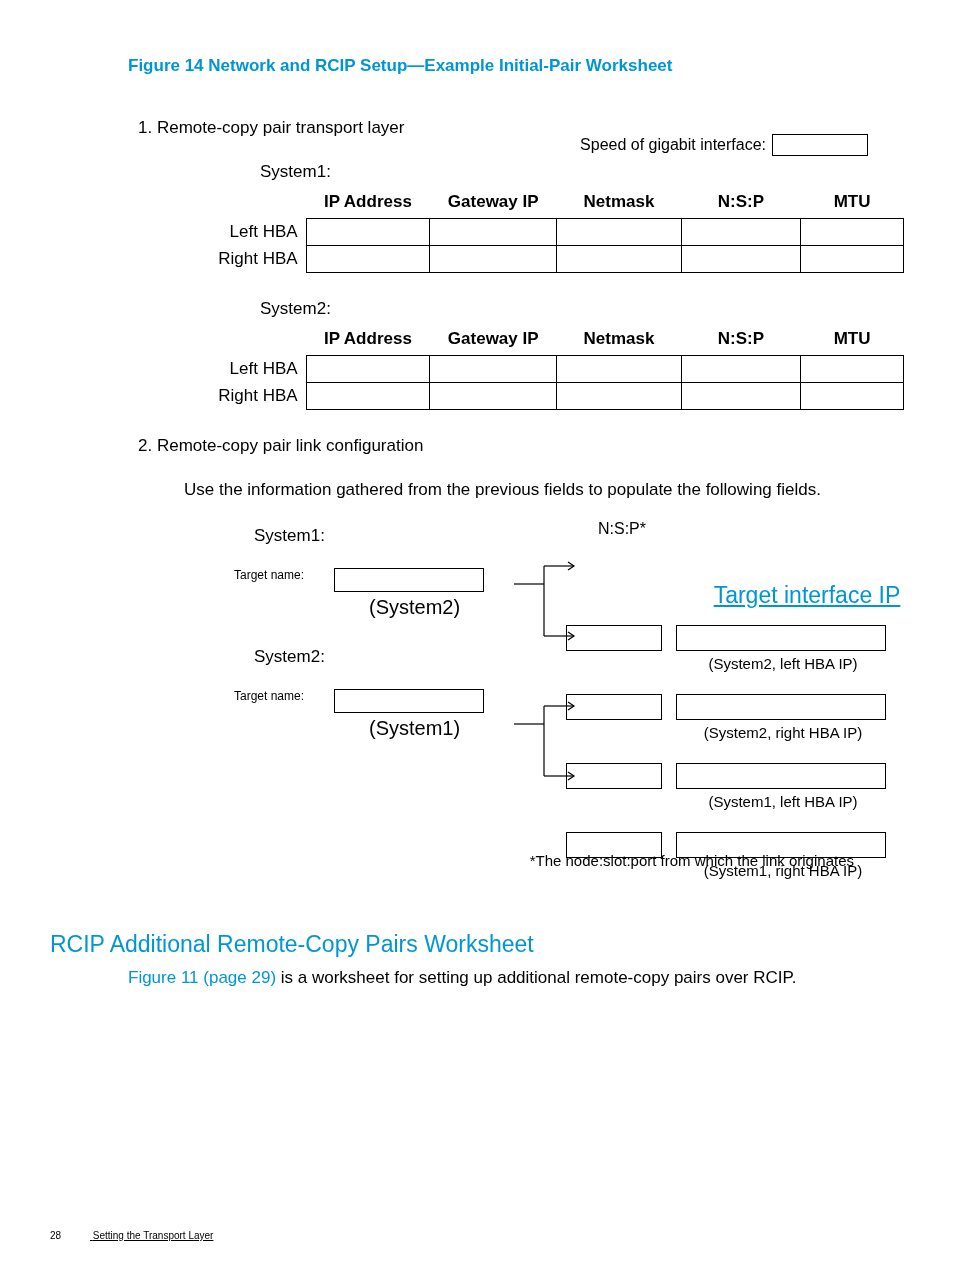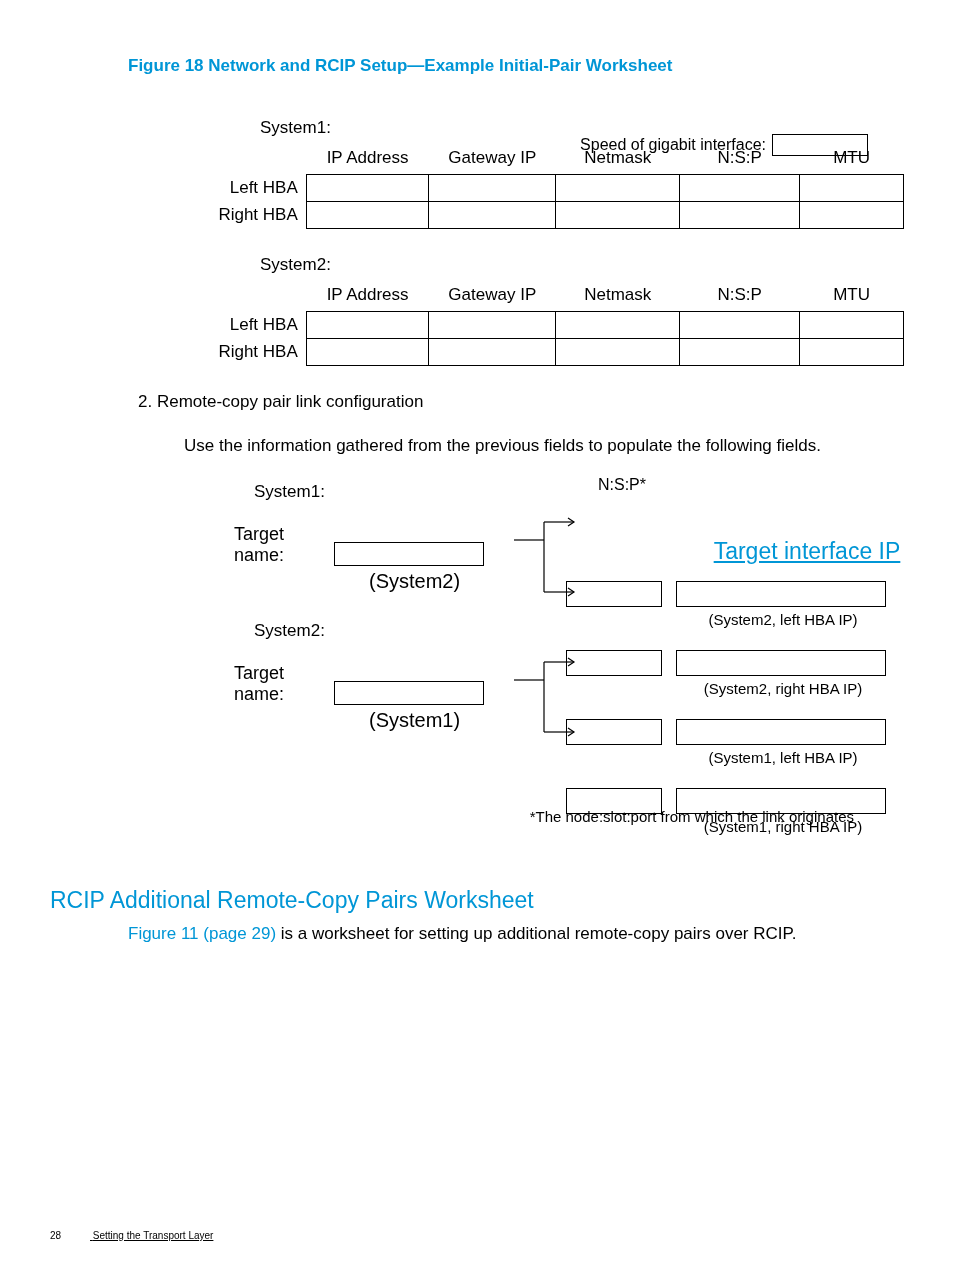--- a/index.html
+++ b/index.html
@@ -51,21 +51,21 @@
   .syslabel {
     font-size: 17px;
     margin-bottom: 10px;
     margin-left: 50px;
   }
   table.tl {
     border-collapse: collapse;
     font-size: 17px;
   }
   table.tl th {
-    font-weight: normal;
+    font-weight: bold;
     padding: 0 10px 6px 10px;
     text-align: center;
   }
   table.tl td.rowhead {
     text-align: right;
     padding-right: 8px;
     border: none;
     white-space: nowrap;
     width: 90px;
   }
@@ -87,21 +87,21 @@
     margin-bottom: 26px;
   }
 
   .linkcfg {
     position: relative;
     margin-left: 134px;
     height: 320px;
   }
   .lc-left { position: absolute; left: 50px; width: 280px; }
   .lc-sys  { font-size: 17px; margin-left: 20px; margin-bottom: 22px; }
-  .lc-trow { display: flex; align-items: flex-end; font-size: 18px; }
+  .lc-trow { display: flex; align-items: flex-start; font-size: 12px; }
   .lc-trow .tl { width: 100px; text-align: left; }
   .lc-tbox {
     width: 150px; height: 24px; border: 1px solid #000; box-sizing: border-box;
   }
   .lc-sub {
     font-size: 20px; margin-left: 135px; margin-top: 4px; margin-bottom: 28px;
   }
 
   .lc-right {
     position: absolute;
@@ -168,22 +168,23 @@
     font-size: 10px;
     text-decoration: underline;
   }
   .footer .pn { display: inline-block; width: 40px; }
 </style>
 </head>
 <body>
 
 <div class="page">
 
-  <div class="figcap">Figure 18 Network and RCIP Setup—Example Initial-Pair Worksheet</div>
-
+  <div class="figcap">Figure 14 Network and RCIP Setup—Example Initial-Pair Worksheet</div>
+
+  <div class="lvl1">1. Remote-copy pair transport layer</div>
 
   <div class="speed-row">
     <span class="lab">Speed of gigabit interface:</span>
     <span class="box"></span>
   </div>
 
   <div class="sysblock">
     <div class="syslabel">System1:</div>
     <table class="tl">
       <tbody>

